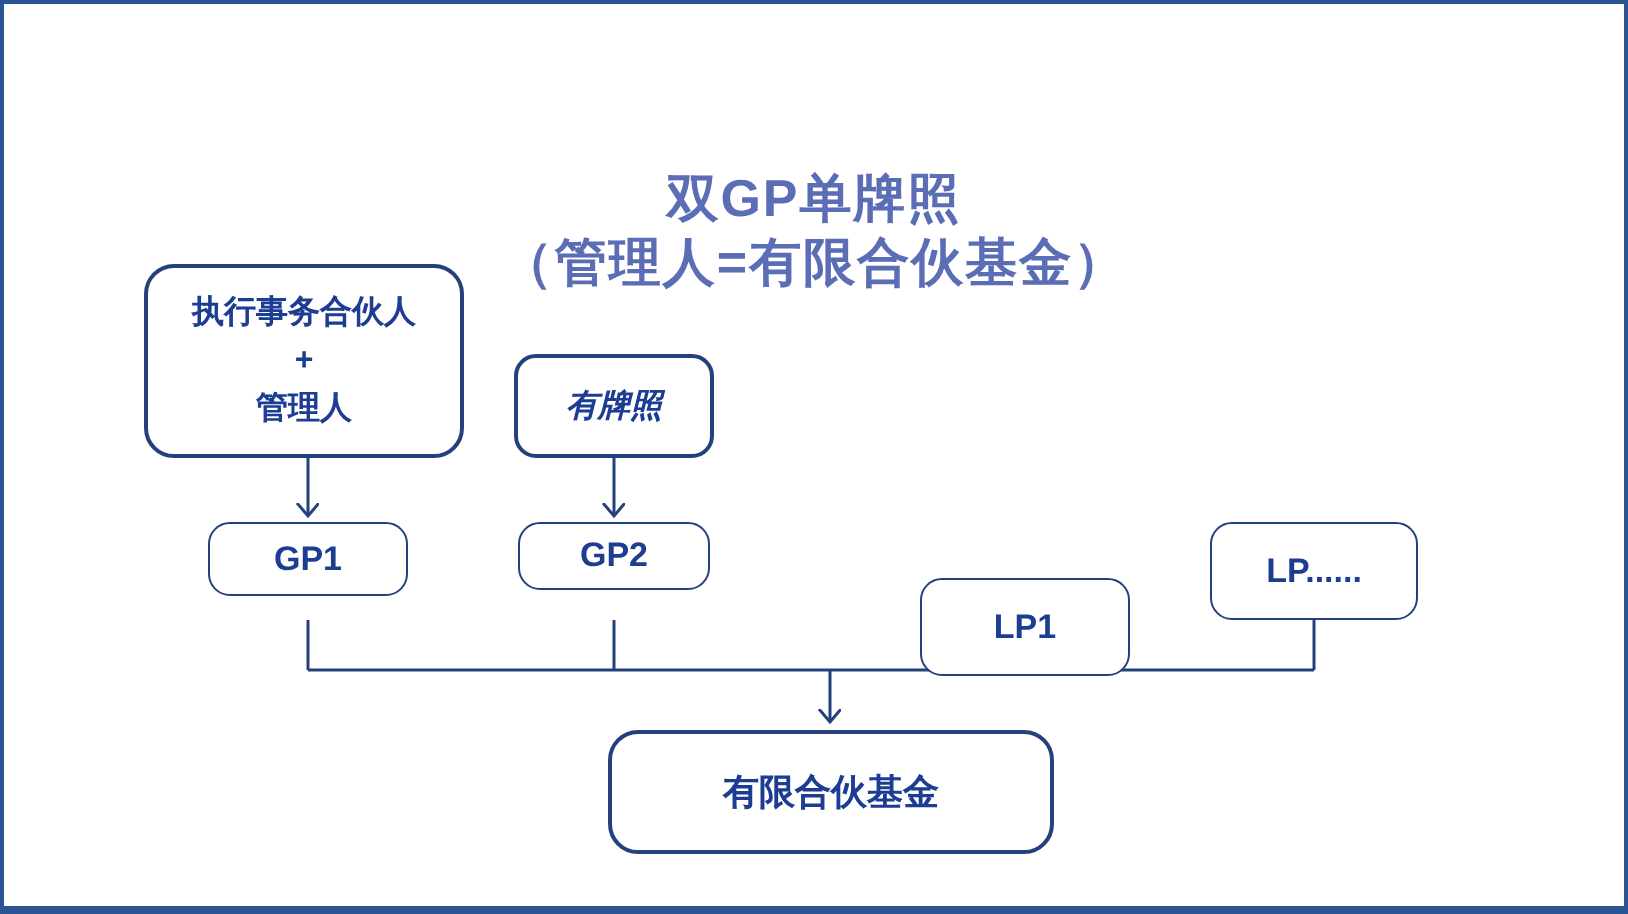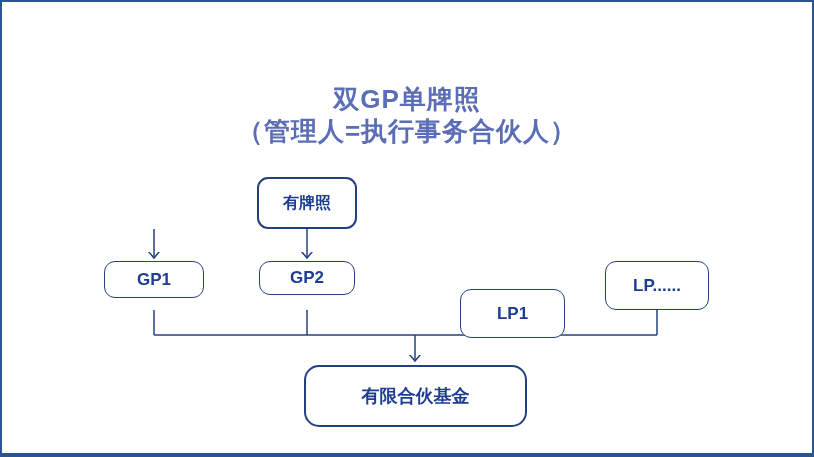--- a/index.html
+++ b/index.html
@@ -60,53 +60,58 @@
     color: var(--node-text, #1C3D92);
     font-weight: 700;
   }
   #node-gp-manager {
     left: 70px; top: 130px; width: 160px; height: 97px;
     border-radius: 15px;
     flex-direction: column;
     font-size: 16px;
     line-height: 24px;
   }
-  #node-license  { left: 255px; top: 175px; width: 100px; height: 52px; font-size: 16px; }
+  #node-license  { left: 255px; top: 175px; width: 100px; height: 52px; font-size: 16px; font-style: italic; }
   #node-gp1      { left: 102px; top: 259px; width: 100px; height: 37px; font-size: 17px; border-width: 1.5px; }
   #node-gp2      { left: 257px; top: 259px; width:  96px; height: 34px; font-size: 17px; border-width: 1.5px; }
   #node-lp1      { left: 458px; top: 259px; width: 105px; height: 49px; font-size: 17px; border-width: 1.5px; margin-top: 28px; }
   #node-lp-more  { left: 603px; top: 259px; width: 104px; height: 49px; font-size: 17px; border-width: 1.5px; }
   #node-fund     { left: 302px; top: 363px; width: 223px; height: 62px; font-size: 18px; border-radius: 15px; }
 </style>
 </head>
 <body>
 
 <div class="slide">
 
   <div class="title-block">
     <div>双GP单牌照</div>
-    <div>（管理人=执行事务合伙人）</div>
+    <div>（管理人=有限合伙基金）</div>
   </div>
 
   <svg class="connectors" width="814" height="457" viewBox="0 0 814 457">
     <defs>
       <marker id="arrowhead" markerUnits="userSpaceOnUse" markerWidth="12" markerHeight="14" refX="6.5" refY="5.5" orient="auto">
         <path d="M0,0 L6.5,5.5 L0,11"></path>
       </marker>
     </defs>
     <path d="M152,227 L152,256" marker-end="url(#arrowhead)"></path>
     <path d="M305,227 L305,256" marker-end="url(#arrowhead)"></path>
     <path d="M152,308 L152,333"></path>
     <path d="M305,308 L305,333"></path>
     <path d="M511,308 L511,333"></path>
     <path d="M655,308 L655,333"></path>
     <path d="M152,333 L655,333"></path>
     <path d="M413,333 L413,359" marker-end="url(#arrowhead)"></path>
   </svg>
 
+  <div class="node" id="node-gp-manager">
+    <span>执行事务合伙人</span>
+    <span>+</span>
+    <span>管理人</span>
+  </div>
 
   <div class="node" id="node-license">
     <span>有牌照</span>
   </div>
 
   <div class="node" id="node-gp1">
     <span>GP1</span>
   </div>
 
   <div class="node" id="node-gp2">

